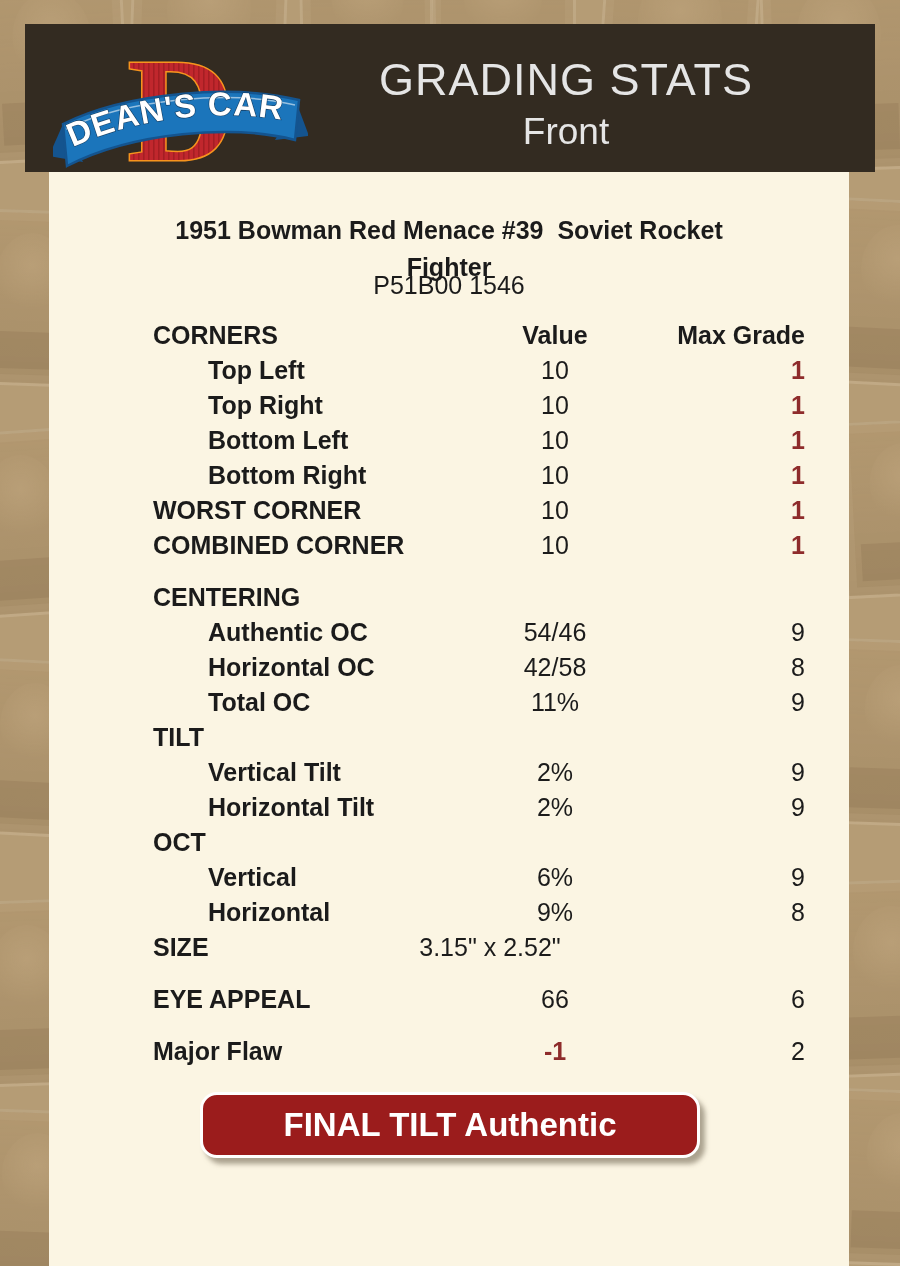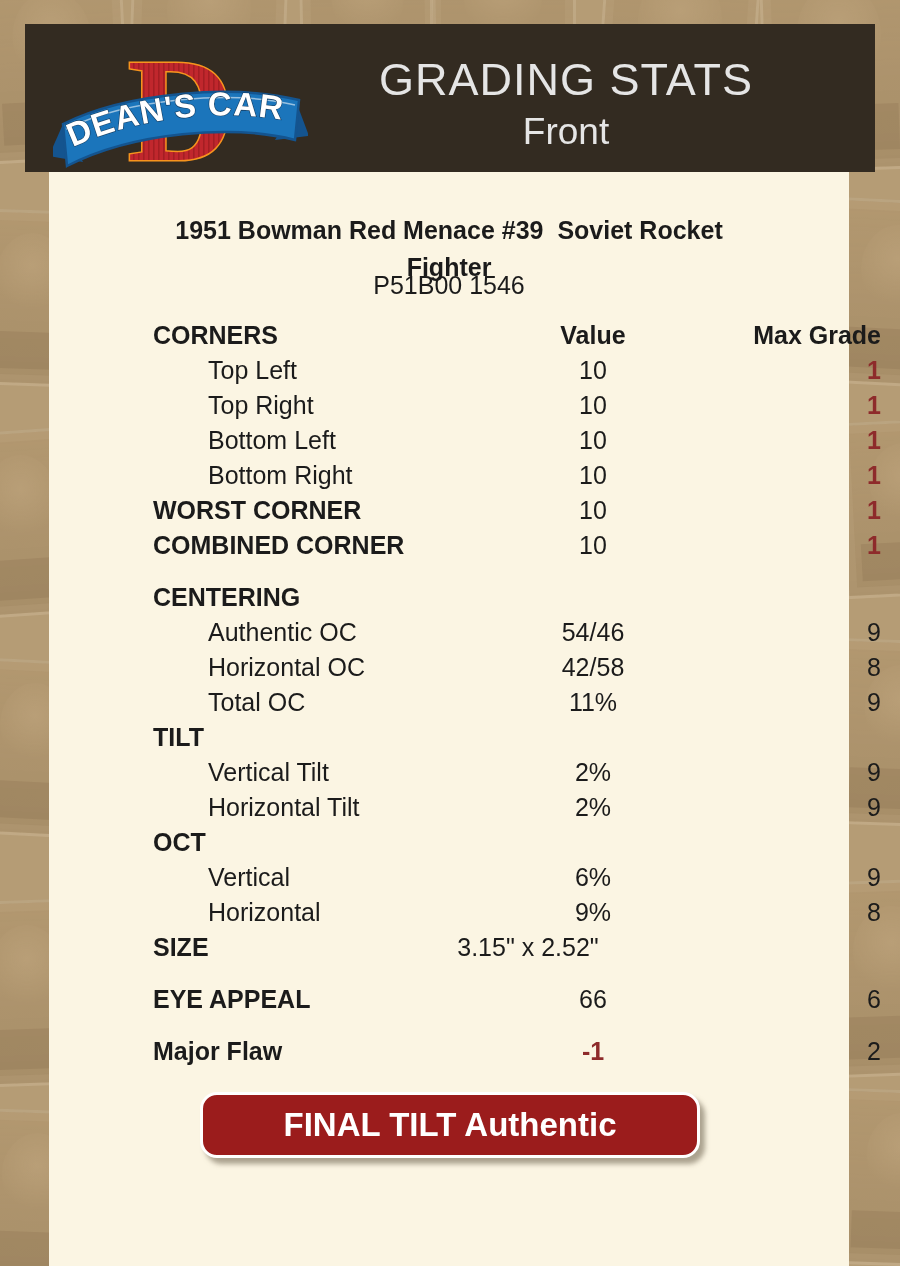--- a/index.html
+++ b/index.html
@@ -83,27 +83,27 @@
     font-weight:bold;font-size:25px;line-height:37px;
     white-space:pre-wrap;
   }
   .card-serial{
     position:absolute;top:55px;left:0;right:0;
     text-align:center;font-size:25px;line-height:37px;font-weight:normal;
   }
 
   
   .stats{position:absolute;left:104px;top:146px;width:652px;}
-  .row{display:flex;height:35px;line-height:35px;font-size:25px;gap:38px;}
+  .row{display:flex;height:35px;line-height:35px;font-size:25px;}
   .cell{overflow:visible;}
   .cell.label{width:312px;flex:none;}
   .cell.value{width:180px;flex:none;text-align:center;}
   .cell.max{width:160px;flex:none;text-align:right;}
   .bold{font-weight:bold;}
-  .indent{padding-left:55px;box-sizing:border-box;}
+  .indent{padding-left:55px;box-sizing:border-box;font-weight:bold;}
   .red{color:var(--grade-red);font-weight:bold;}
   .shift{position:relative;left:-65px;white-space:nowrap;}
   .spacer{height:17px;}
   .header-row .cell{font-weight:bold;}
 
   
   .final-grade-btn{
     position:absolute;left:151px;top:920px;width:500px;height:66px;
     background:var(--button-red);
     border:3px solid #ffffff;border-radius:17px;

